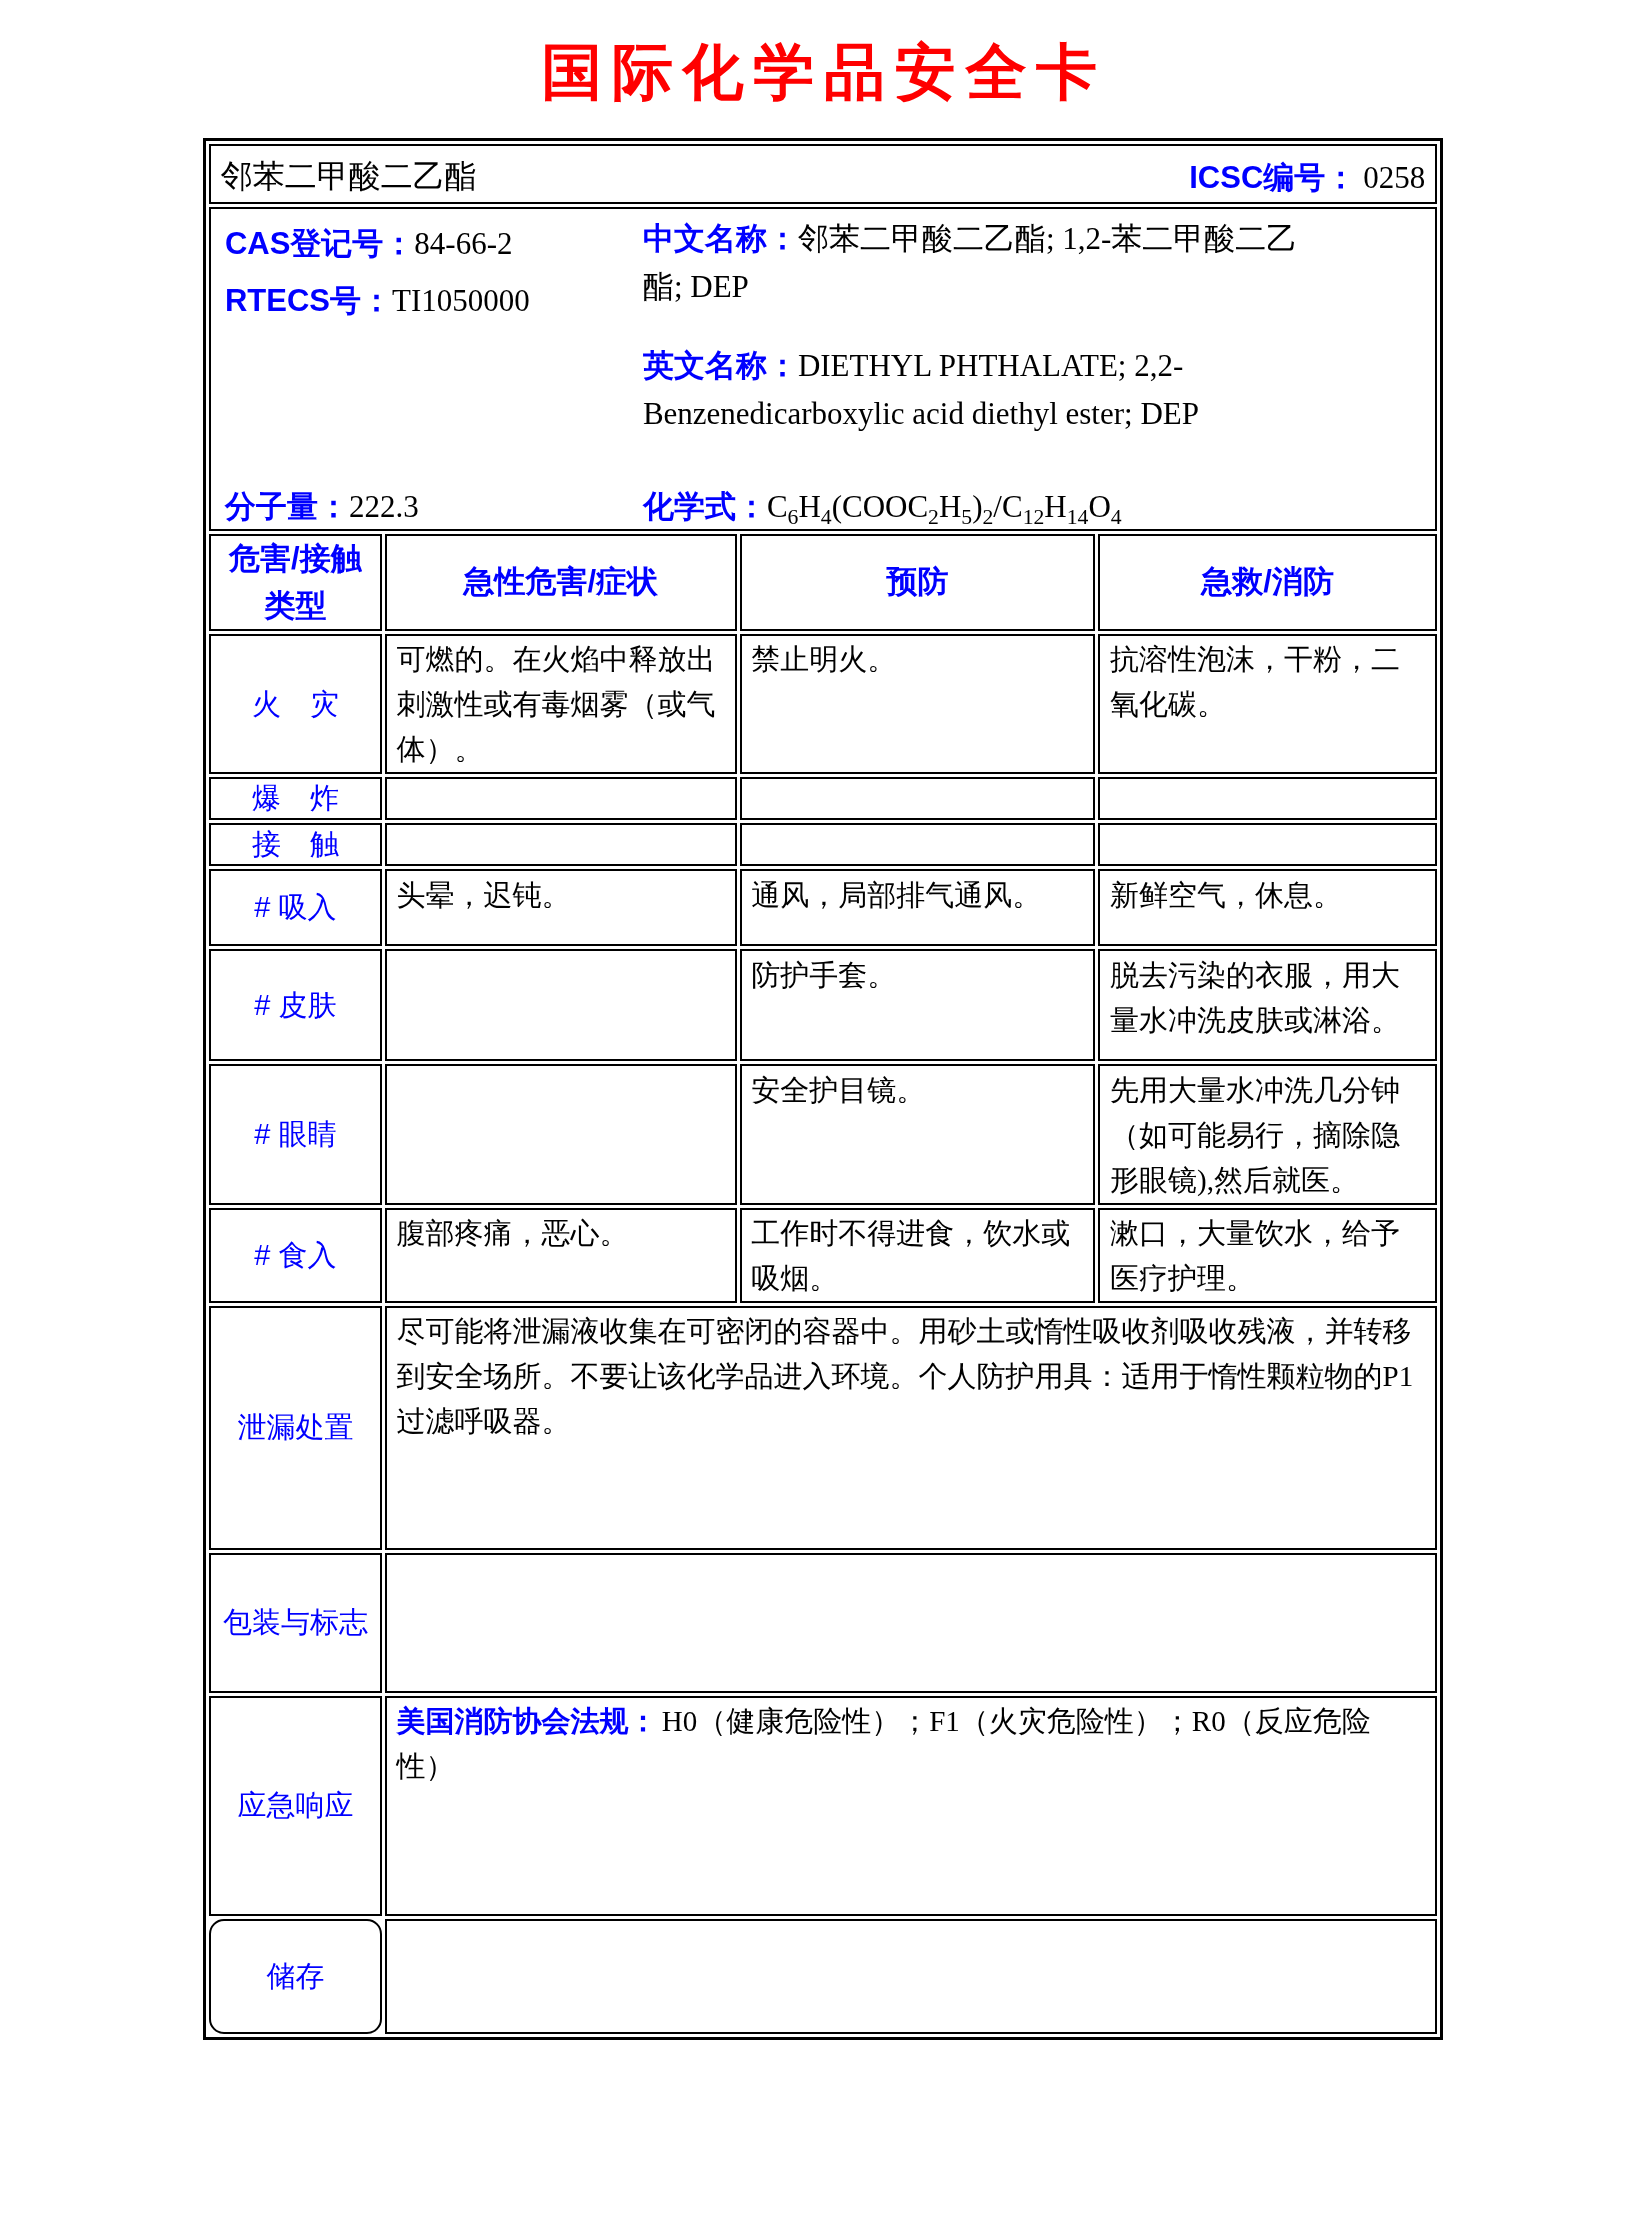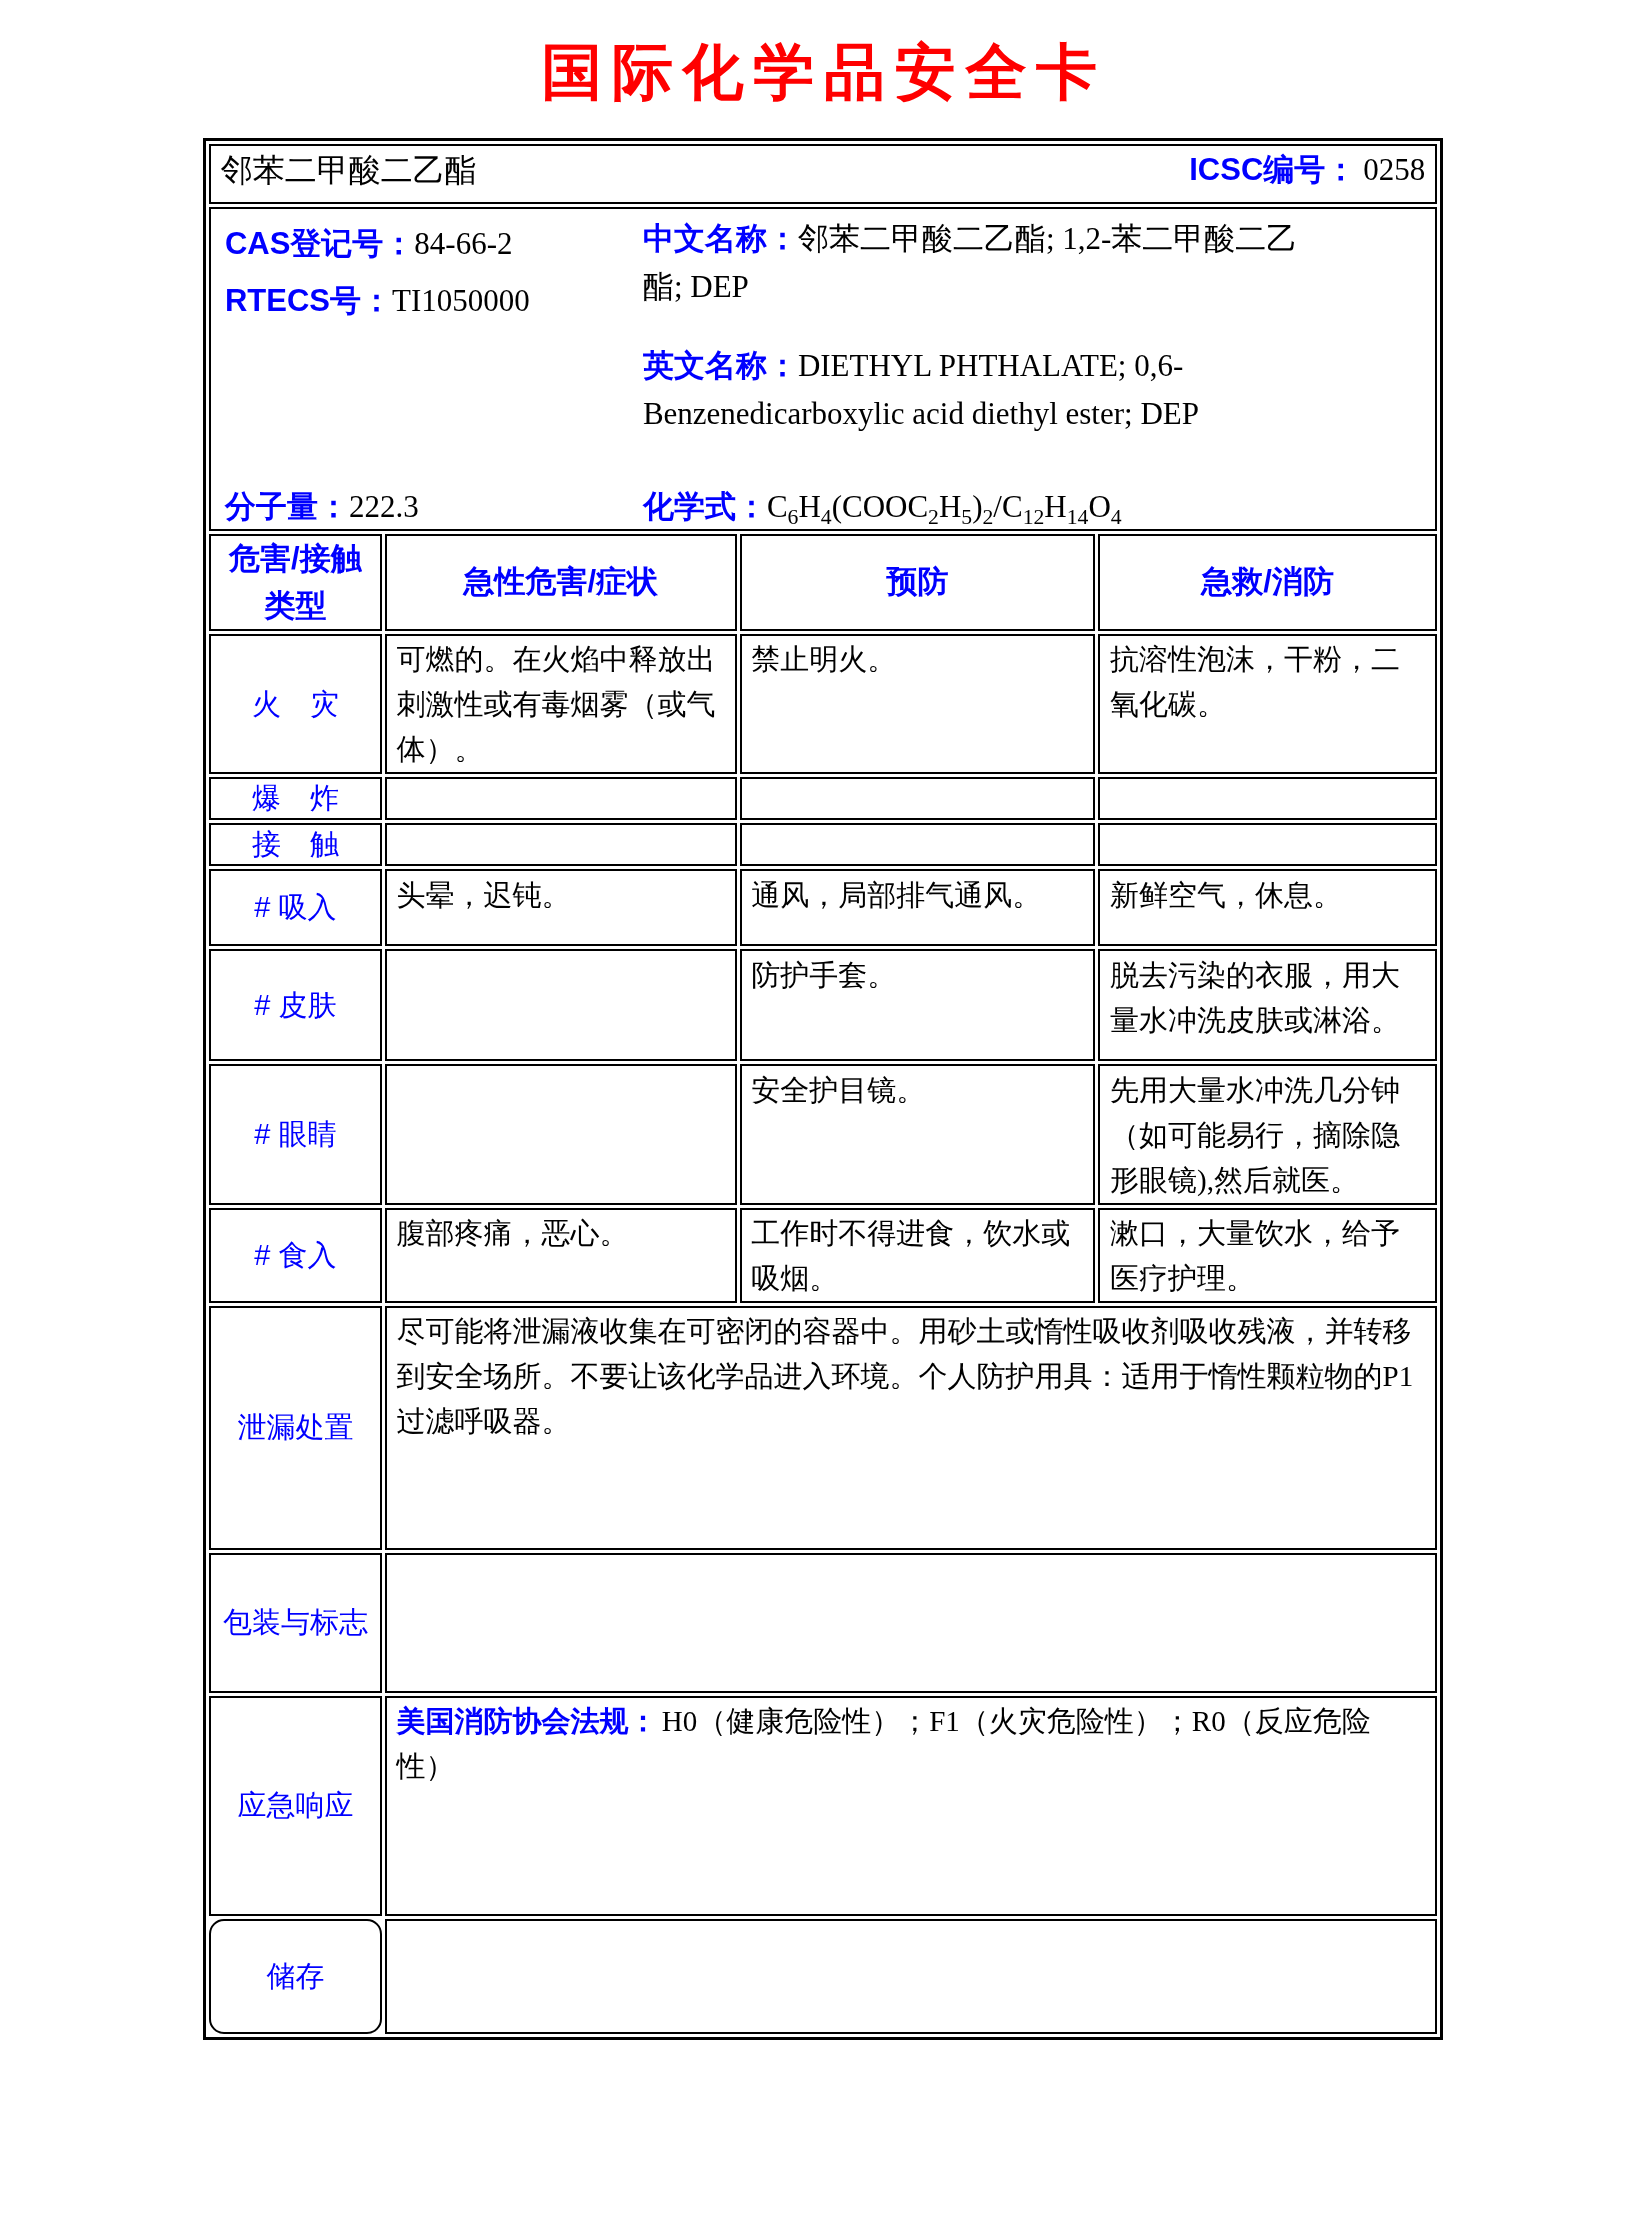--- a/index.html
+++ b/index.html
@@ -22,21 +22,21 @@
     border:2.1px solid #000;padding:0 9.7px;vertical-align:top;
     font-size:29px;line-height:1.55;background:#fff;overflow:hidden;
   }
   .blue{color:#0000ff;font-family:"Liberation Sans","DejaVu Sans",sans-serif;font-weight:bold;}
   td.label-cell{
     vertical-align:middle;text-align:center;color:#0000ff;
     font-family:"Liberation Sans","DejaVu Sans",sans-serif;
     font-weight:normal;font-size:29px;line-height:1.35;
   }
   
-  .titlebar{display:flex;justify-content:space-between;align-items:flex-start;height:100%;gap:26px;}
+  .titlebar{display:flex;justify-content:space-between;align-items:flex-end;height:100%;gap:26px;}
   .titlebar .chem-name{font-size:32px;}
   .titlebar .icsc{font-size:31px;white-space:nowrap;}
   .titlebar .icsc .num{color:#000;font-family:"Liberation Serif","DejaVu Serif",serif;font-weight:normal;margin-left:7px;}
   
   .info-wrap{display:flex;flex-direction:column;justify-content:space-between;height:100%;padding:5.6px 4.2px 9.7px 4.2px;font-size:31px;}
   .info-top{display:flex;}
   .info-left{width:418px;flex:0 0 auto;line-height:1.85;}
   .info-right{width:689px;flex:0 0 auto;}
   .info-right .para2{margin-top:31px;}
   .info-bottom{display:flex;}
@@ -86,21 +86,21 @@
             </div>
             <div>
               <span class="blue">RTECS号：</span><span>TI1050000</span>
             </div>
           </div>
           <div class="info-right">
             <div class="para1">
               <span class="blue">中文名称：</span><span>邻苯二甲酸二乙酯; 1,2-苯二甲酸二乙酯; DEP</span>
             </div>
             <div class="para2">
-              <span class="blue">英文名称：</span><span>DIETHYL PHTHALATE; 0,6-Benzenedicarboxylic acid diethyl ester; DEP</span>
+              <span class="blue">英文名称：</span><span>DIETHYL PHTHALATE; 2,2-Benzenedicarboxylic acid diethyl ester; DEP</span>
             </div>
           </div>
         </div>
         <div class="info-bottom">
           <div class="mw">
             <span class="blue">分子量：</span><span>222.3</span>
           </div>
           <div class="cf">
             <span class="blue">化学式：</span><span>C<sub>6</sub>H<sub>4</sub>(COOC<sub>2</sub>H<sub>5</sub>)<sub>2</sub>/C<sub>12</sub>H<sub>14</sub>O<sub>4</sub></span>
           </div>

